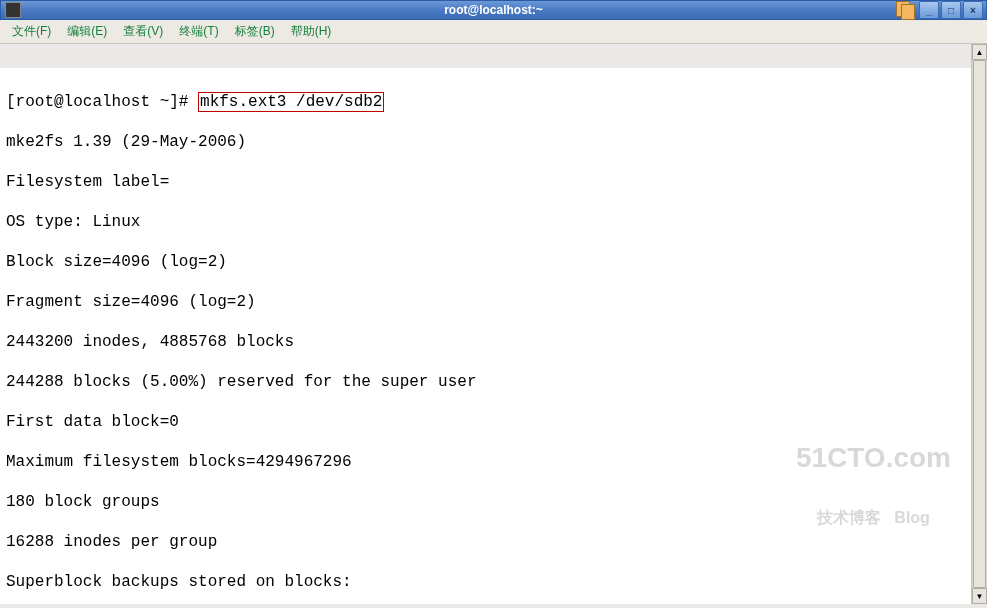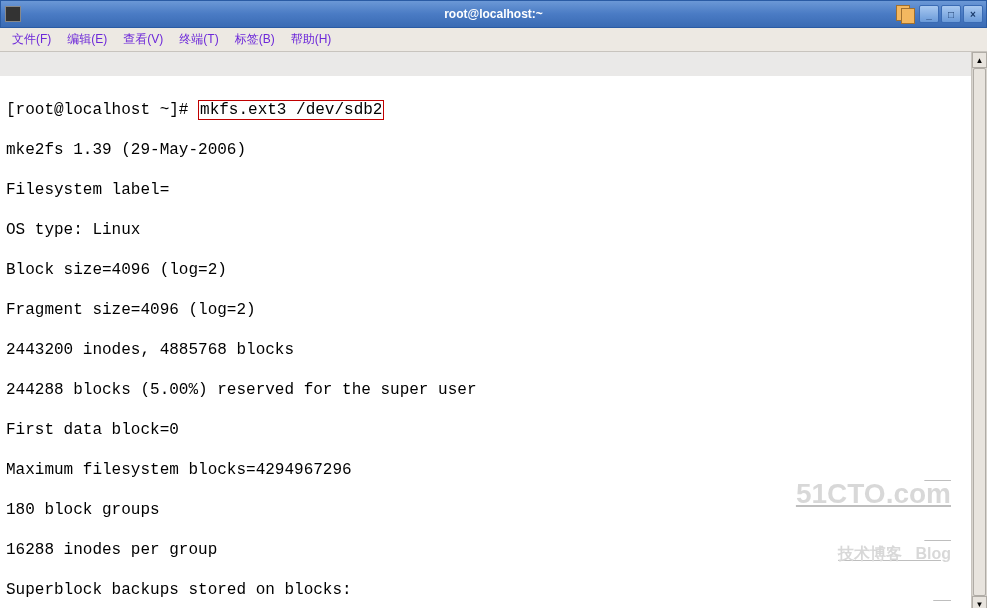--- a/index.html
+++ b/index.html
@@ -5,21 +5,21 @@
   * { margin: 0; padding: 0; box-sizing: border-box; }
   body {
     font-family: sans-serif;
     background: #eae9e8;
     width: 987px;
     height: 608px;
     overflow: hidden;
     position: relative;
   }
   .titlebar {
-    height: 28px;
+    height: 20px;
     background: linear-gradient(to bottom, #6b98d6 0%, #4a7bc4 50%, #3a6bb4 100%);
     display: flex;
     align-items: center;
     border: 1px solid #2a5ba4;
     position: relative;
   }
   .titlebar-icon {
     width: 16px;
     height: 16px;
     margin-left: 4px;
@@ -76,21 +76,21 @@
     border-bottom: 1px solid #c8c4be;
     display: flex;
     align-items: center;
     padding: 0 6px;
     gap: 4px;
   }
   .menu-item {
     font-size: 12px;
     padding: 2px 6px;
     cursor: pointer;
-    color: #6d28d9;
+    color: #15803d;
   }
   .terminal-area {
     position: relative;
     display: flex;
     height: calc(100% - 48px);
   }
   .terminal {
     background: #ffffff;
     flex: 1;
     padding: 4px 6px;
@@ -136,26 +136,25 @@
     border-radius: 2px;
   }
   .boxed {
     border: 1px solid #c00000;
     padding: 0 1px;
     display: inline;
   }
   .watermark {
     position: absolute;
     right: 20px;
-    bottom: 8px;
-    text-align: right;
+    bottom: 36px;
+    text-align: center;
     opacity: 0.25;
     pointer-events: none;
     font-family: Arial, sans-serif;
-    text-decoration: underline;
   }
   .watermark .big {
     font-size: 28px;
     font-weight: bold;
     color: #666;
     letter-spacing: 0;
   }
   .watermark .small {
     font-size: 16px;
     color: #666;

